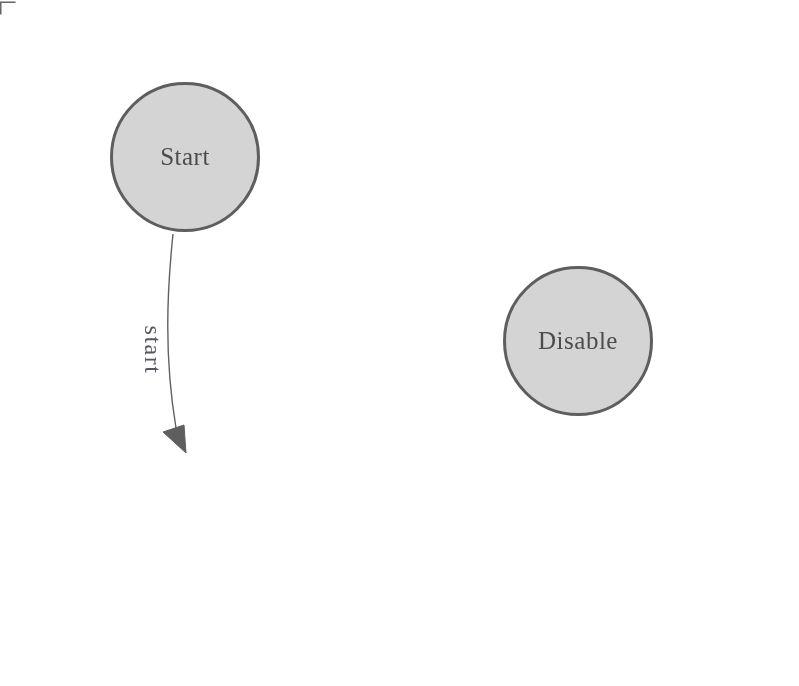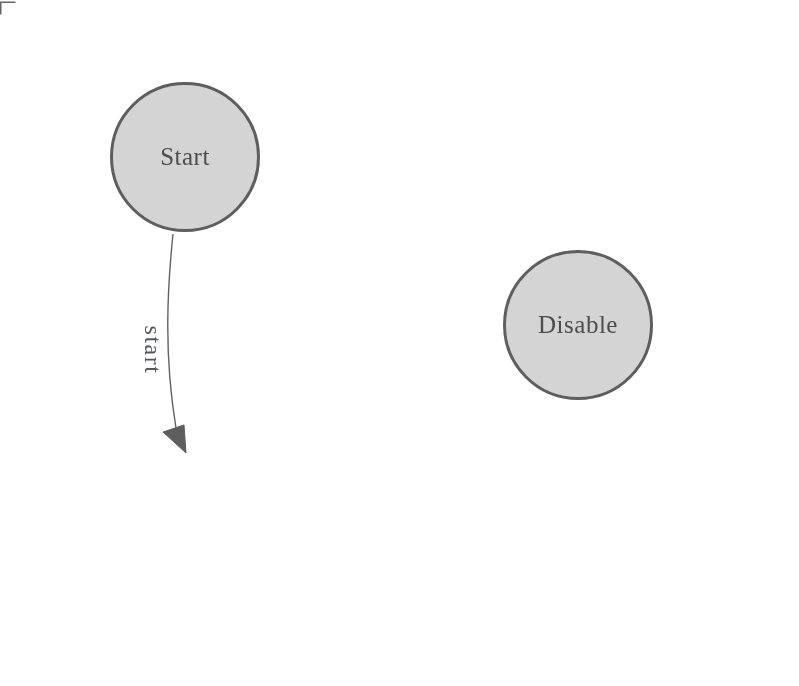--- a/index.html
+++ b/index.html
@@ -54,21 +54,21 @@
     justify-content: center;
     cursor: default;
   }
   .node-label {
     font-size: 25px;
     color: #4c4c4c;
     letter-spacing: 0.5px;
   }
   .node-start   { left: 110px; top: 82px;  }
   .node-ready   { left: 124px; top: 456px; }
-  .node-disable { left: 503px; top: 250px; }
+  .node-disable { left: 503px; top: 266px; }
   .edge-label {
     position: absolute;
     left: 152px;
     top: 350px;
     transform: translate(-50%, -50%) rotate(90deg);
     font-size: 24px;
     letter-spacing: 1.5px;
     color: #54575e;
     white-space: nowrap;
   }

